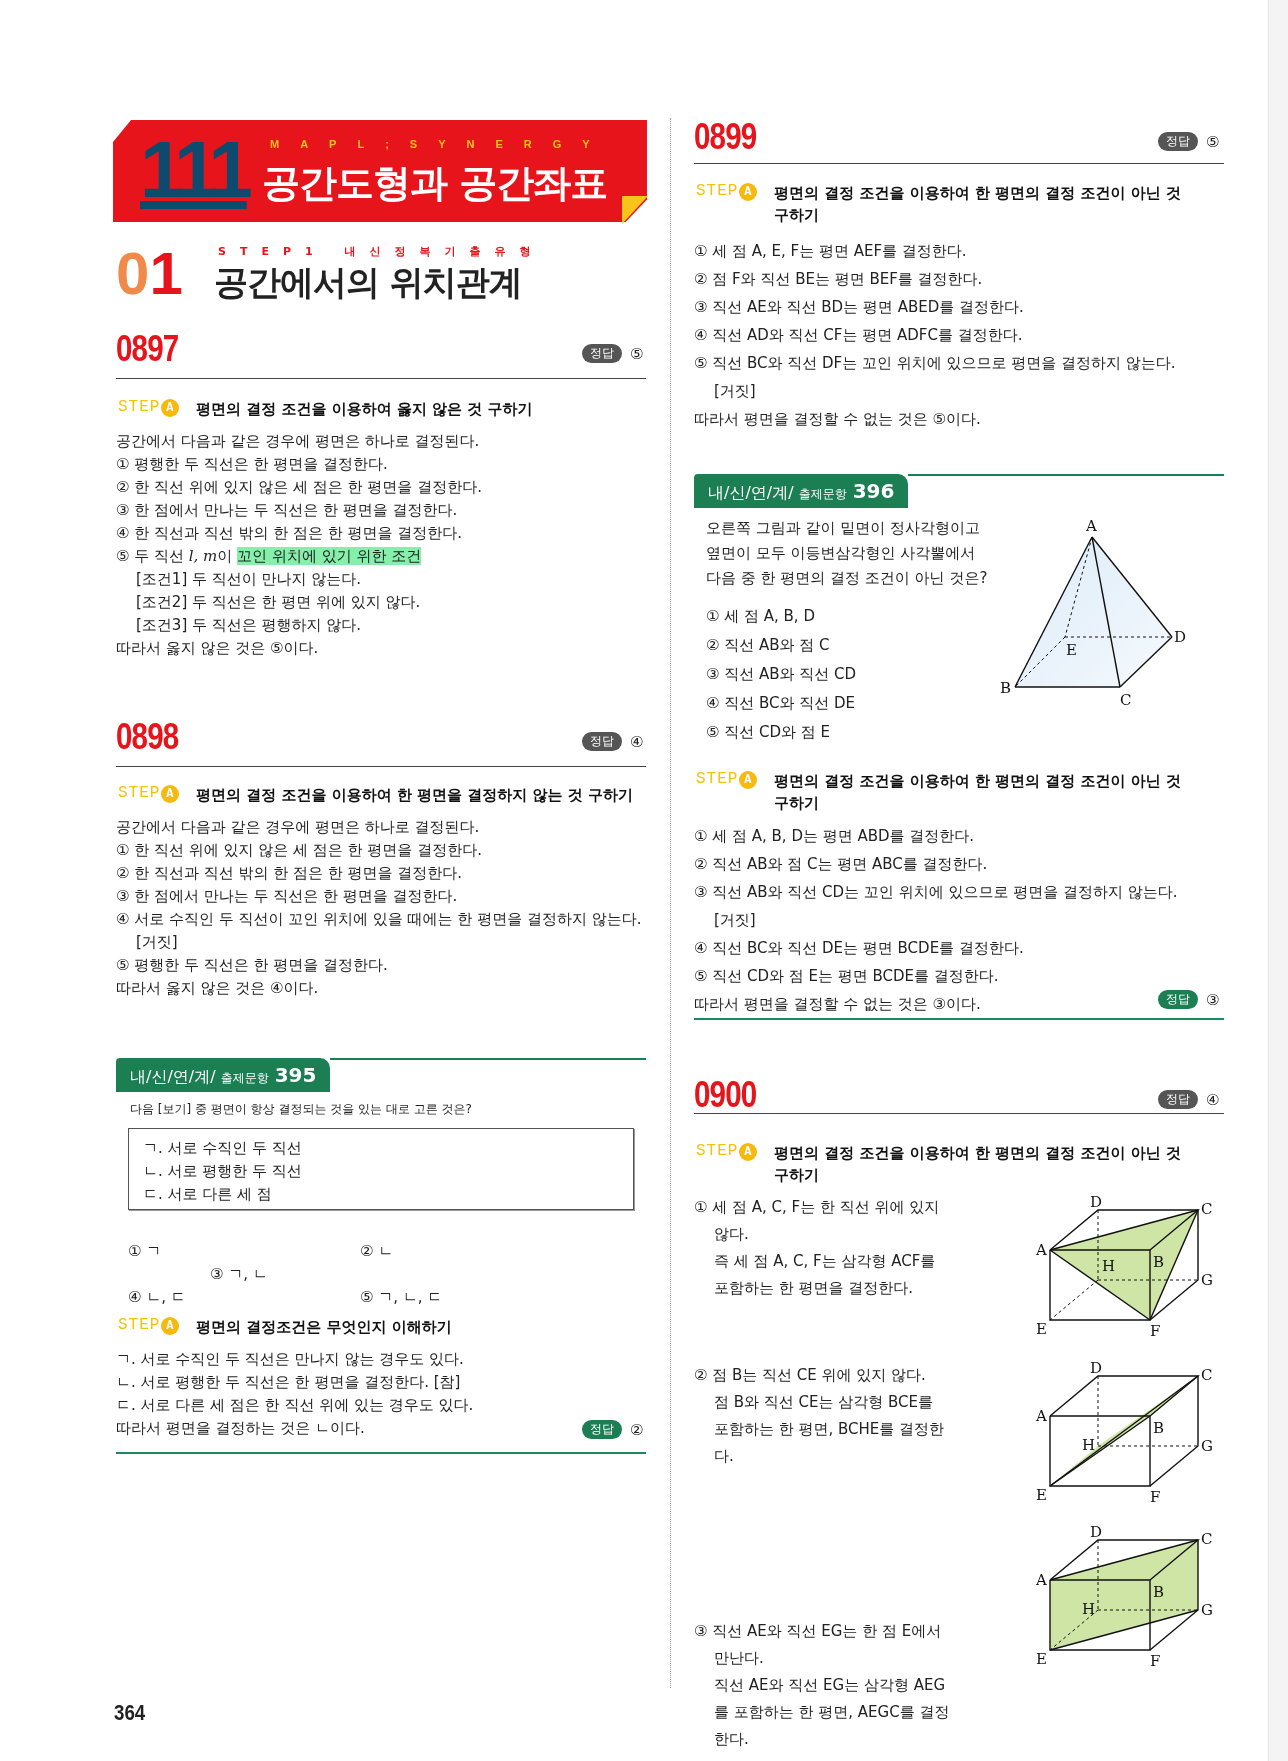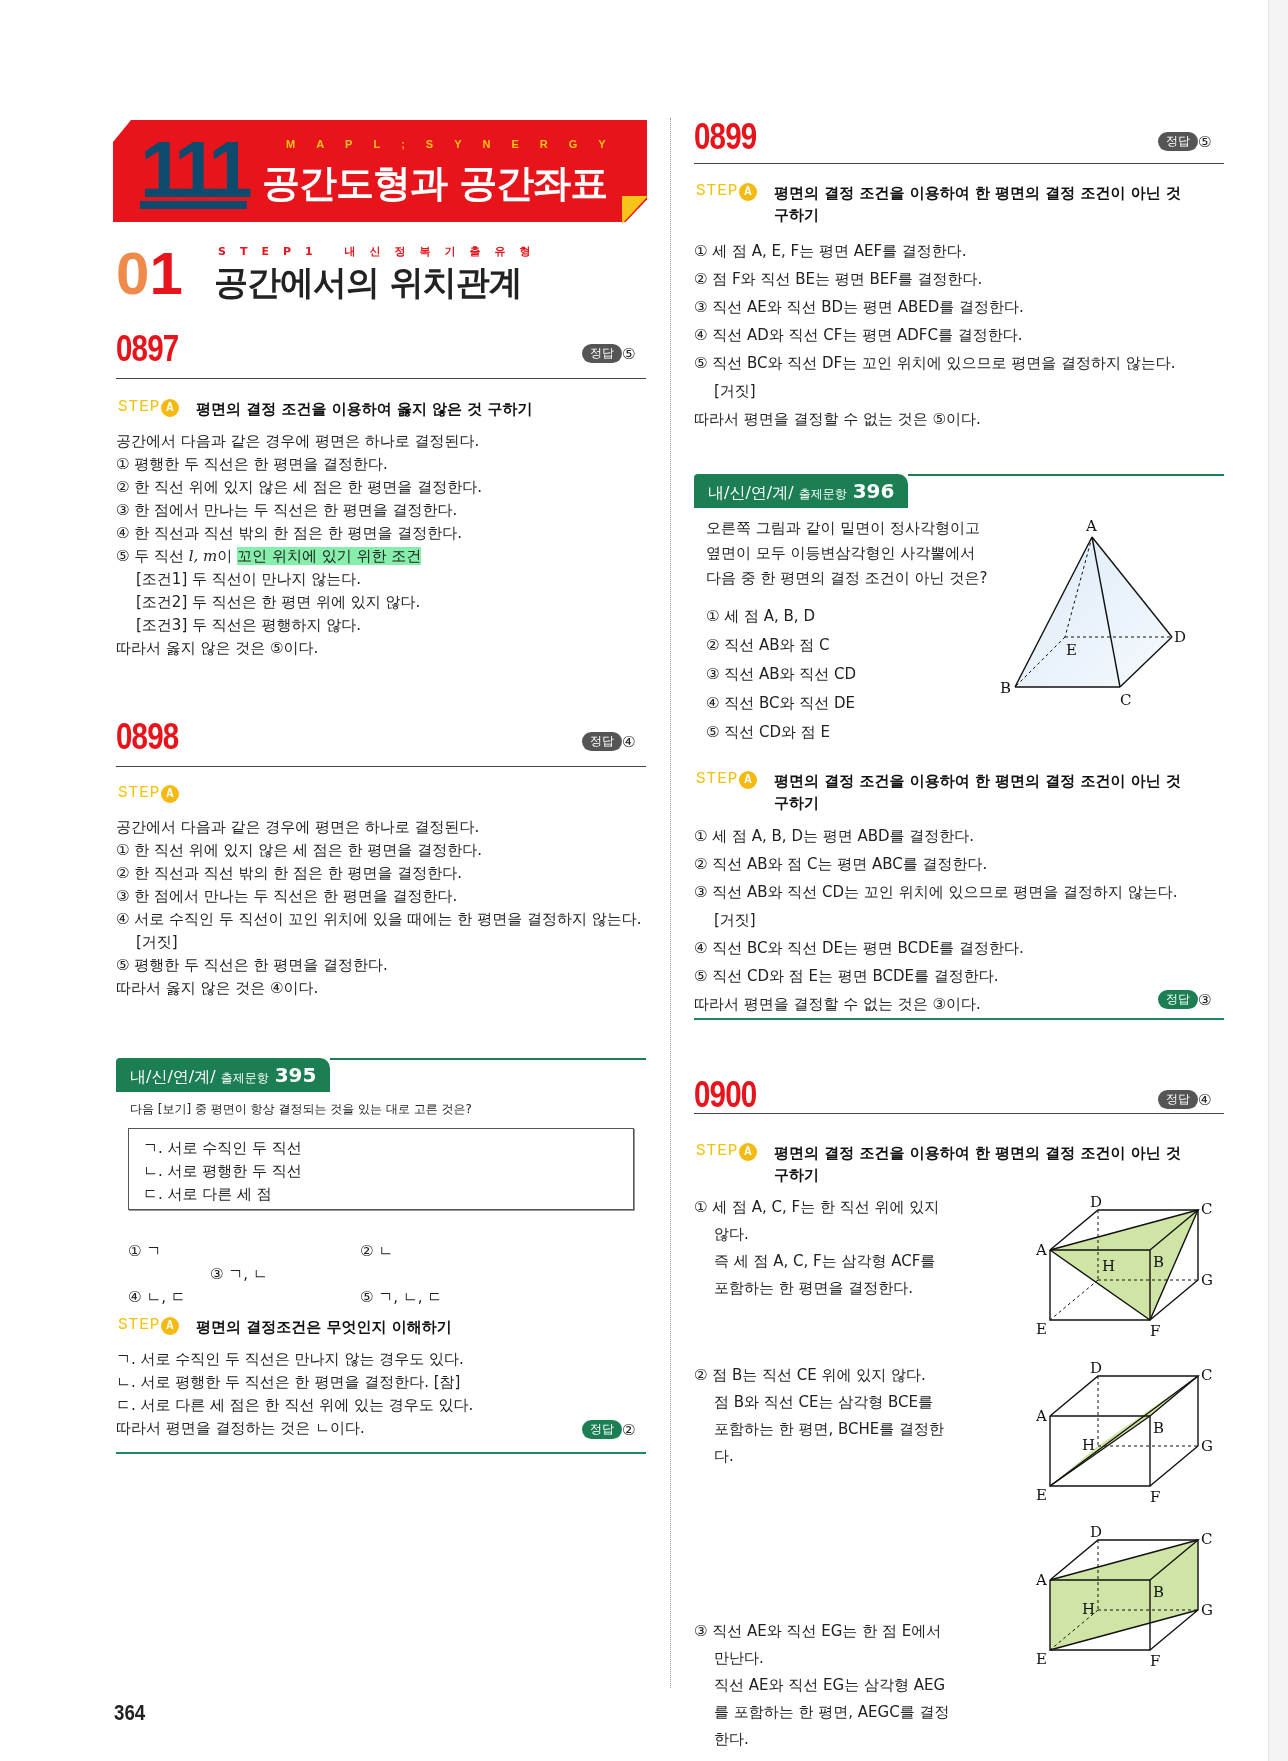--- a/index.html
+++ b/index.html
@@ -7,34 +7,34 @@
     width:1288px; height:1761px; background:#ffffff; position:relative; overflow:hidden;
     font-family:"DejaVu Sans","Liberation Sans",sans-serif; color:#222;
   }
   .right-edge { position:absolute; left:1268px; top:0; width:20px; height:1761px; background:#f4f4f4; border-left:1px solid #e6e6e6; }
   .col-divider { position:absolute; left:670px; top:118px; height:1570px; border-left:1px dotted #9a9a9a; }
 
   
   .banner { position:absolute; left:113px; top:120px; width:534px; height:102px; background:#e8141b;
     clip-path: polygon(18px 0, 100% 0, 100% 78%, 96% 100%, 0 100%, 0 22px); }
   .banner-num { position:absolute; left:140px; top:122px; font-size:80px; font-weight:bold; color:#0c4a6e; letter-spacing:-6px; font-family:"Liberation Sans",sans-serif; line-height:96px;text-decoration:underline; }
-  .banner-sub { position:absolute; left:270px; top:138px; font-size:11px; letter-spacing:21px; color:#f7c51a; font-weight:bold; font-family:"Liberation Sans",sans-serif;margin-left:16px; }
+  .banner-sub { position:absolute; left:270px; top:138px; font-size:11px; letter-spacing:21px; color:#f7c51a; font-weight:bold; font-family:"Liberation Sans",sans-serif; }
   .banner-title { position:absolute; left:262px; top:158px; font-size:38px; font-weight:bold; color:#fff; letter-spacing:-1px; }
 
   
   .sec-num { position:absolute; left:116px; top:243px; font-size:60px; font-weight:bold; line-height:62px; font-family:"Liberation Sans",sans-serif; }
   .sec-num .a { color:#f08a4b; } .sec-num .b { color:#e8141b; }
   .sec-step { position:absolute; left:218px; top:244px; font-size:11px; letter-spacing:14px; color:#e8141b; font-weight:bold; }
   .sec-title { position:absolute; left:214px; top:260px; font-size:34px; font-weight:bold; color:#222; letter-spacing:-1px; }
 
   
   .pnum { position:absolute; font-size:36px; font-weight:bold; color:#e8141b; font-family:"Liberation Sans",sans-serif; letter-spacing:-1px; transform:scaleX(0.82); transform-origin:left; }
   .hr { position:absolute; height:1px; background:#444; }
   .hr-green { position:absolute; height:2px; background:#1c8a5c; }
-  .ans { position:absolute; display:flex; align-items:center; font-size:15px; }
+  .ans { position:absolute; display:flex; align-items:center; gap:8px; font-size:15px; }
   .ans .pill { background:#555; color:#fff; border-radius:10px; padding:1px 8px; font-size:12px; }
   .ans .pill.green { background:#1c7f54; }
 
   .step { position:absolute; display:flex; align-items:flex-start; font-size:15px; }
   .step .lbl { color:#f2c20d; font-size:16px; letter-spacing:1px; font-family:Liberation Mono, monospace; width:56px; flex:none; white-space:nowrap; }
   .step .lbl .circ { display:inline-block; width:18px; height:18px; border-radius:50%; background:#f6b90d; color:#fff; font-size:12px; text-align:center; line-height:18px; font-weight:bold; margin-left:1px; }
   .step .txt { font-weight:bold; color:#111; line-height:22px; margin-left:22px; }
 
   .block { position:absolute; font-size:15px; line-height:23px; color:#222; }
   .block div { white-space:nowrap; }
@@ -98,20 +98,21 @@
 </div>
 
 <div class="pnum" style="left:116px;top:716px">0898</div>
 <div class="ans" style="left:582px;top:732px">
   <span class="pill">정답</span>
   <span>④</span>
 </div>
 <div class="hr" style="left:116px;top:766px;width:530px"></div>
 <div class="step" style="left:118px;top:784px">
   <span class="lbl"><span>STEP</span><span class="circ">A</span></span>
+  <span class="txt">평면의 결정 조건을 이용하여 한 평면을 결정하지 않는 것 구하기</span>
 </div>
 <div class="block" style="left:116px;top:816px">
   <div>공간에서 다음과 같은 경우에 평면은 하나로 결정된다.</div>
   <div>① 한 직선 위에 있지 않은 세 점은 한 평면을 결정한다.</div>
   <div>② 한 직선과 직선 밖의 한 점은 한 평면을 결정한다.</div>
   <div>③ 한 점에서 만나는 두 직선은 한 평면을 결정한다.</div>
   <div>④ 서로 수직인 두 직선이 꼬인 위치에 있을 때에는 한 평면을 결정하지 않는다.</div>
   <div class="indent">[거짓]</div>
   <div>⑤ 평행한 두 직선은 한 평면을 결정한다.</div>
   <div>따라서 옳지 않은 것은 ④이다.</div>

